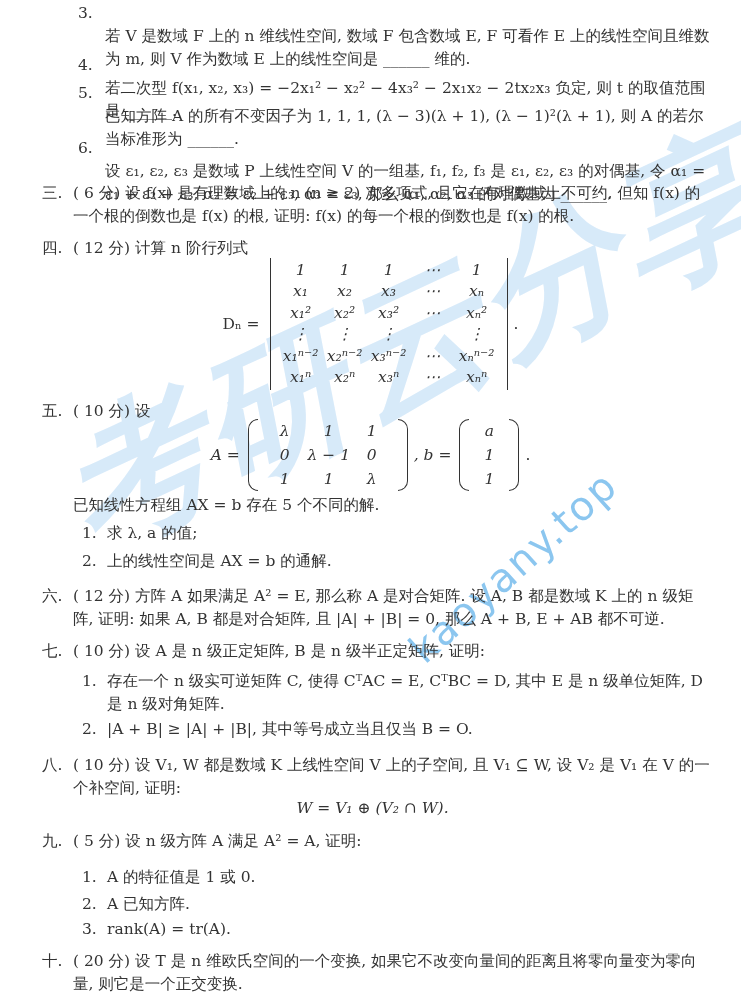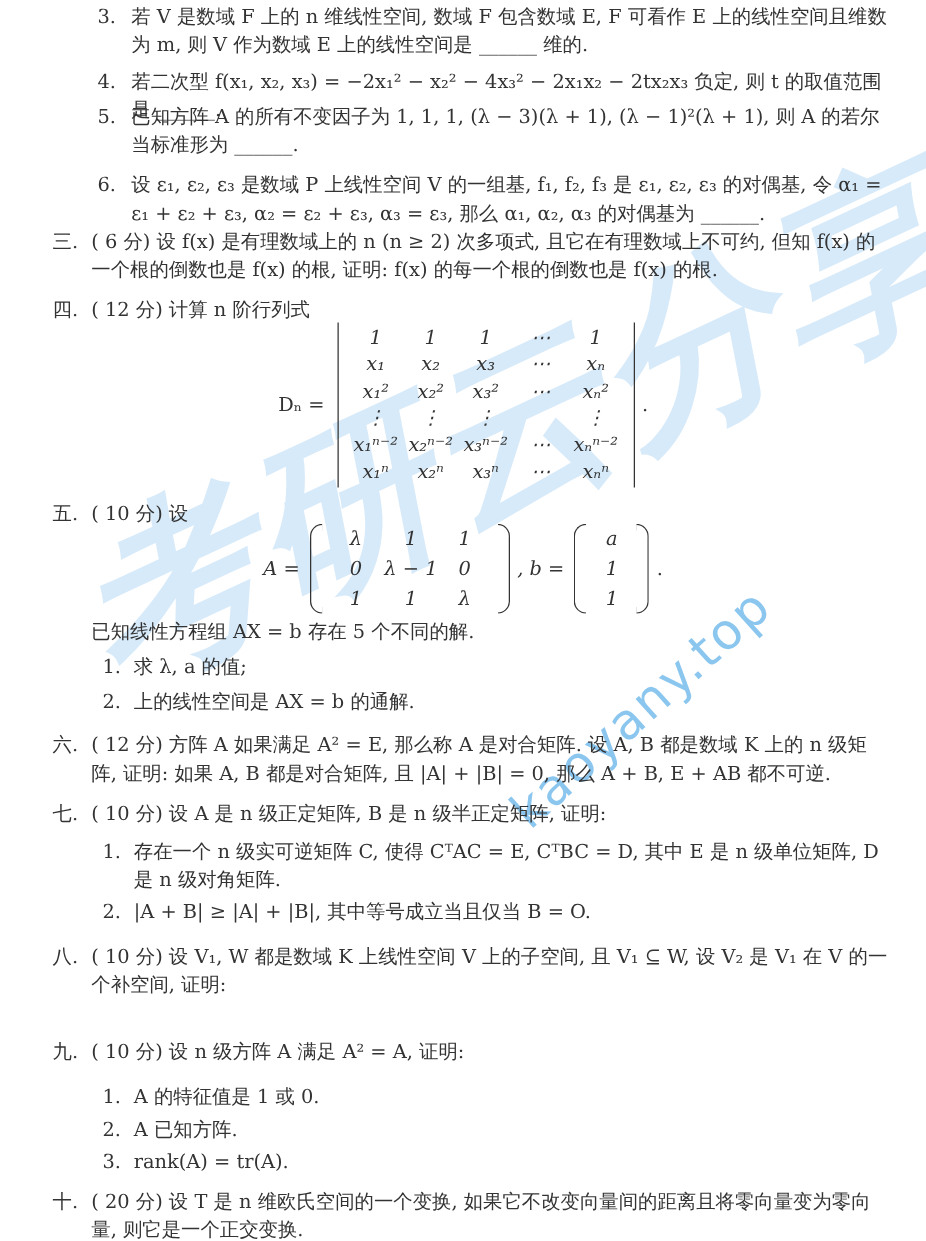--- a/index.html
+++ b/index.html
@@ -26,21 +26,21 @@
     color:#7fc0ee;opacity:.9;white-space:nowrap;
     transform:rotate(-42deg);transform-origin:0 0;
     font-family:"DejaVu Sans","Liberation Sans",sans-serif;
   }
 
   
   .content{position:absolute;inset:0;z-index:1;}
 
   .fill-item{position:absolute;left:78px;right:28px;display:flex;}
   .fill-item .num{width:27px;flex-shrink:0;}
-  .fill-item .txt{flex:1;}
+  .fill-item .txt{flex:1;margin-top:23px;}
 
   .problem{position:absolute;left:42px;right:28px;display:flex;}
   .problem .plabel{width:31px;flex-shrink:0;}
   .problem .pbody{flex:1;}
 
   .subitem{position:absolute;left:82px;right:30px;display:flex;}
   .subitem .num{width:25px;flex-shrink:0;}
   .subitem .txt{flex:1;}
 
   .math-block{
@@ -219,24 +219,25 @@
     </div>
     <div class="subitem" style="top:718px">
       <span class="num">2.</span>
       <div class="txt">|A + B| ≥ |A| + |B|, 其中等号成立当且仅当 B = O.</div>
     </div>
 
     <div class="problem" style="top:754px">
       <span class="plabel">八.</span>
       <div class="pbody">( 10 分) 设 V₁, W 都是数域 K 上线性空间 V 上的子空间, 且 V₁ ⊆ W, 设 V₂ 是 V₁ 在 V 的一个补空间, 证明:</div>
     </div>
+    <div class="centered-formula" style="top:797px">W = V₁ ⊕ (V₂ ∩ W).</div>
 
     <div class="problem" style="top:830px">
       <span class="plabel">九.</span>
-      <div class="pbody">( 10 分) 设 n 级方阵 A 满足 A² = A, 证明:</div>
+      <div class="pbody">( 5 分) 设 n 级方阵 A 满足 A² = A, 证明:</div>
     </div>
     <div class="subitem" style="top:866px">
       <span class="num">1.</span>
       <div class="txt">A 的特征值是 1 或 0.</div>
     </div>
     <div class="subitem" style="top:893px">
       <span class="num">2.</span>
       <div class="txt">A 已知方阵.</div>
     </div>
     <div class="subitem" style="top:918px">

